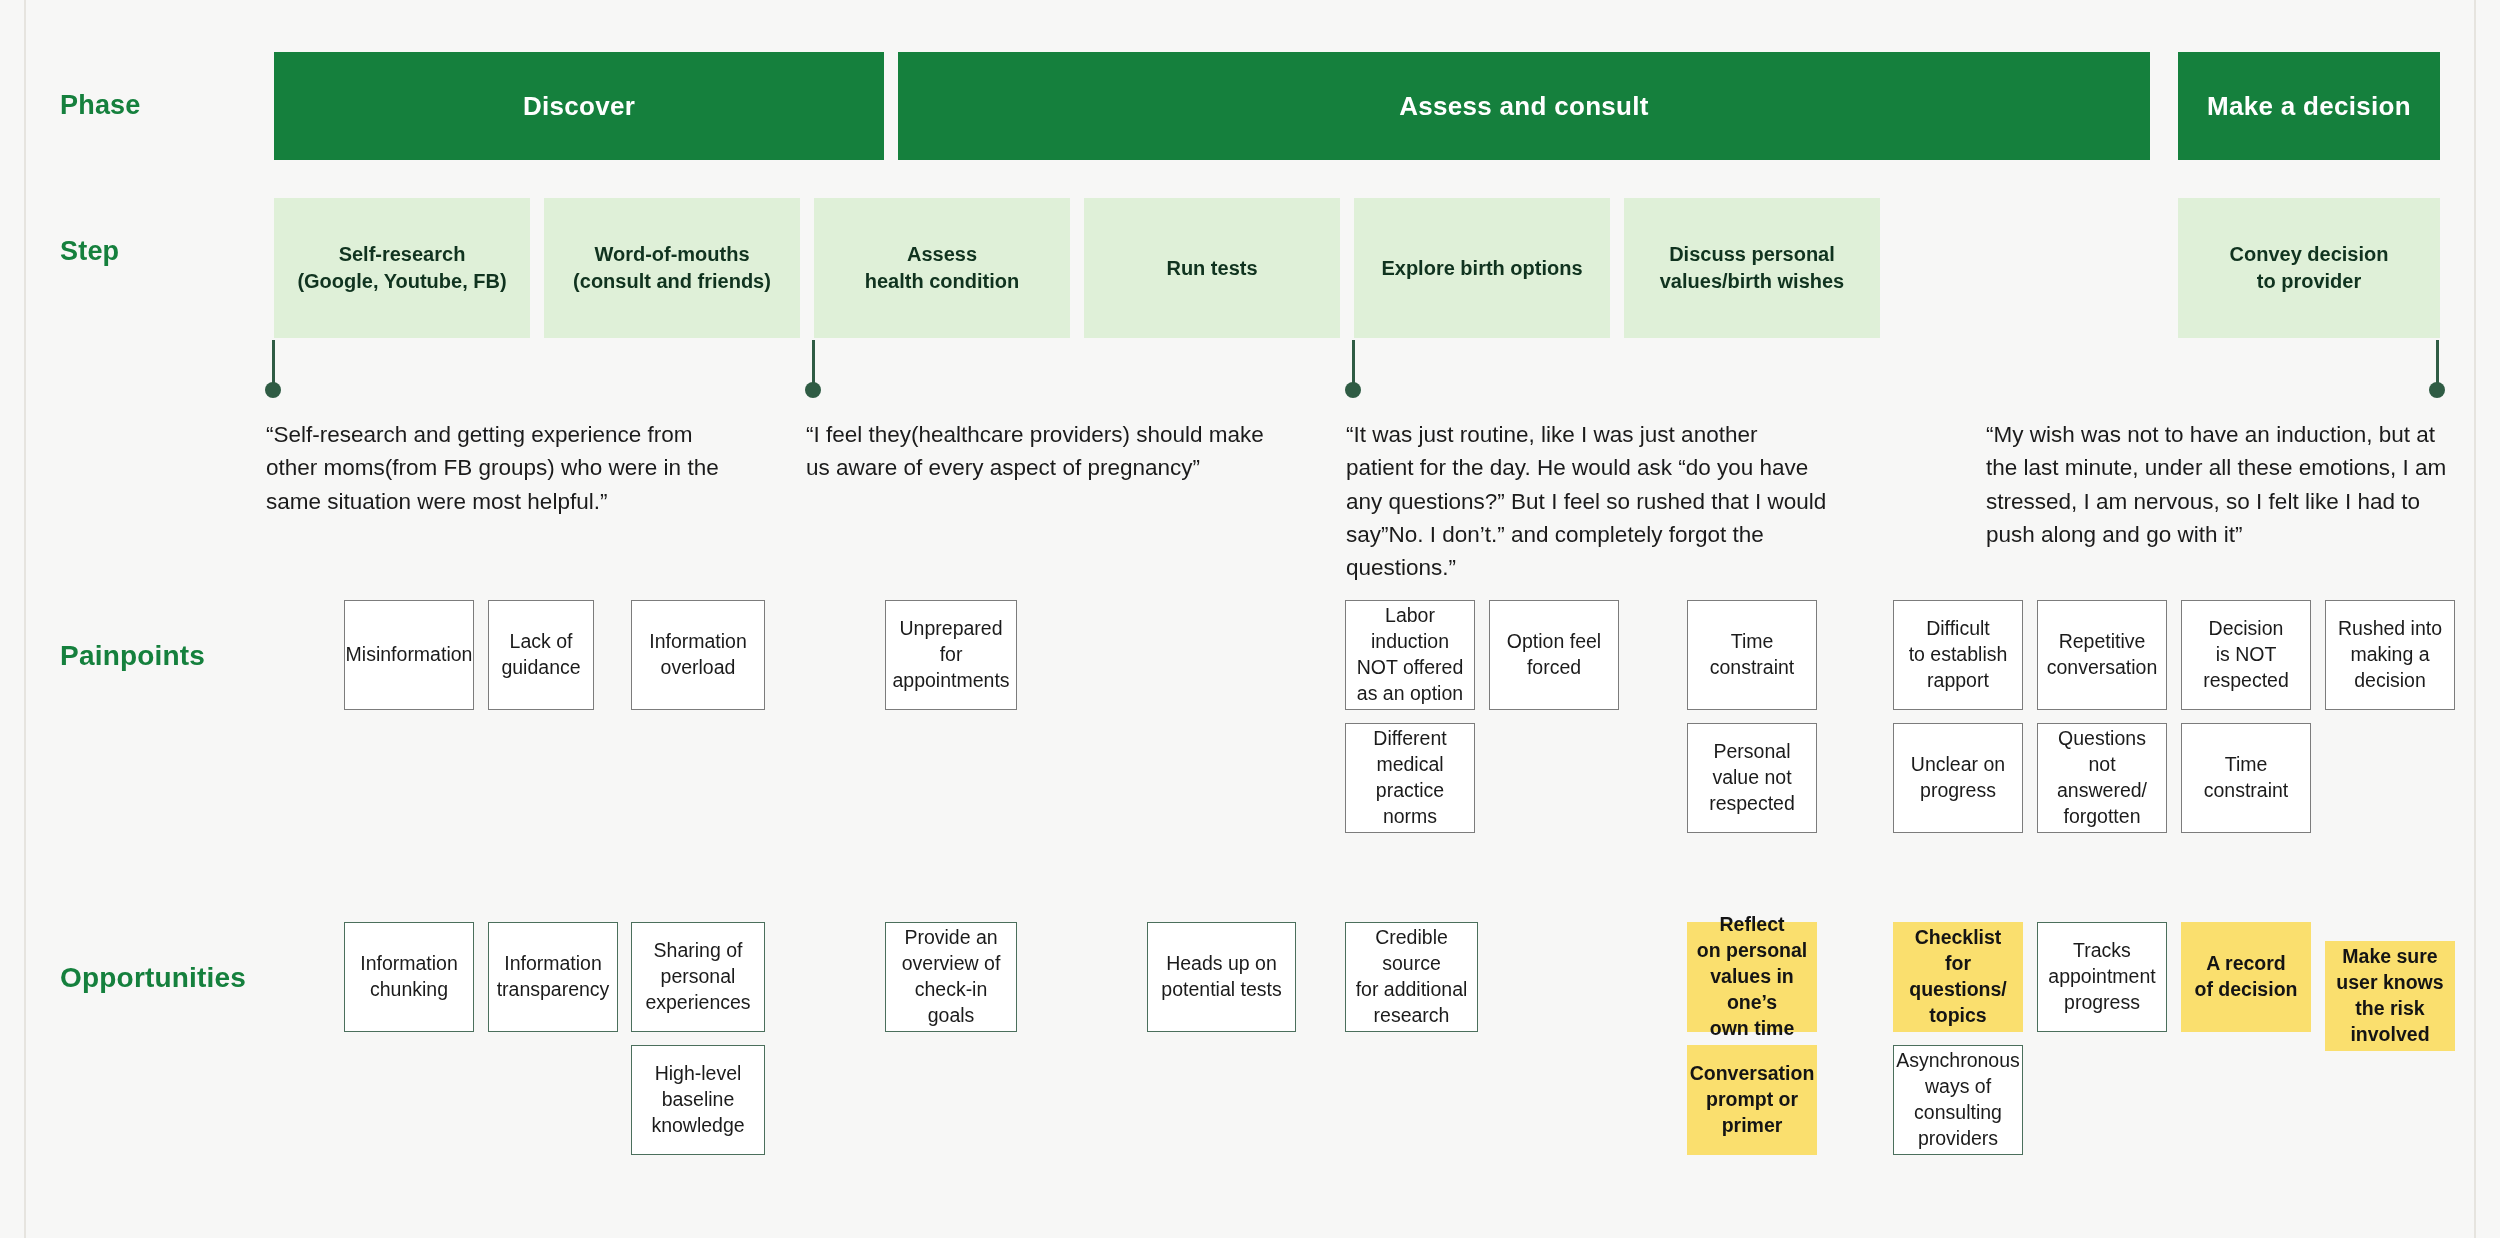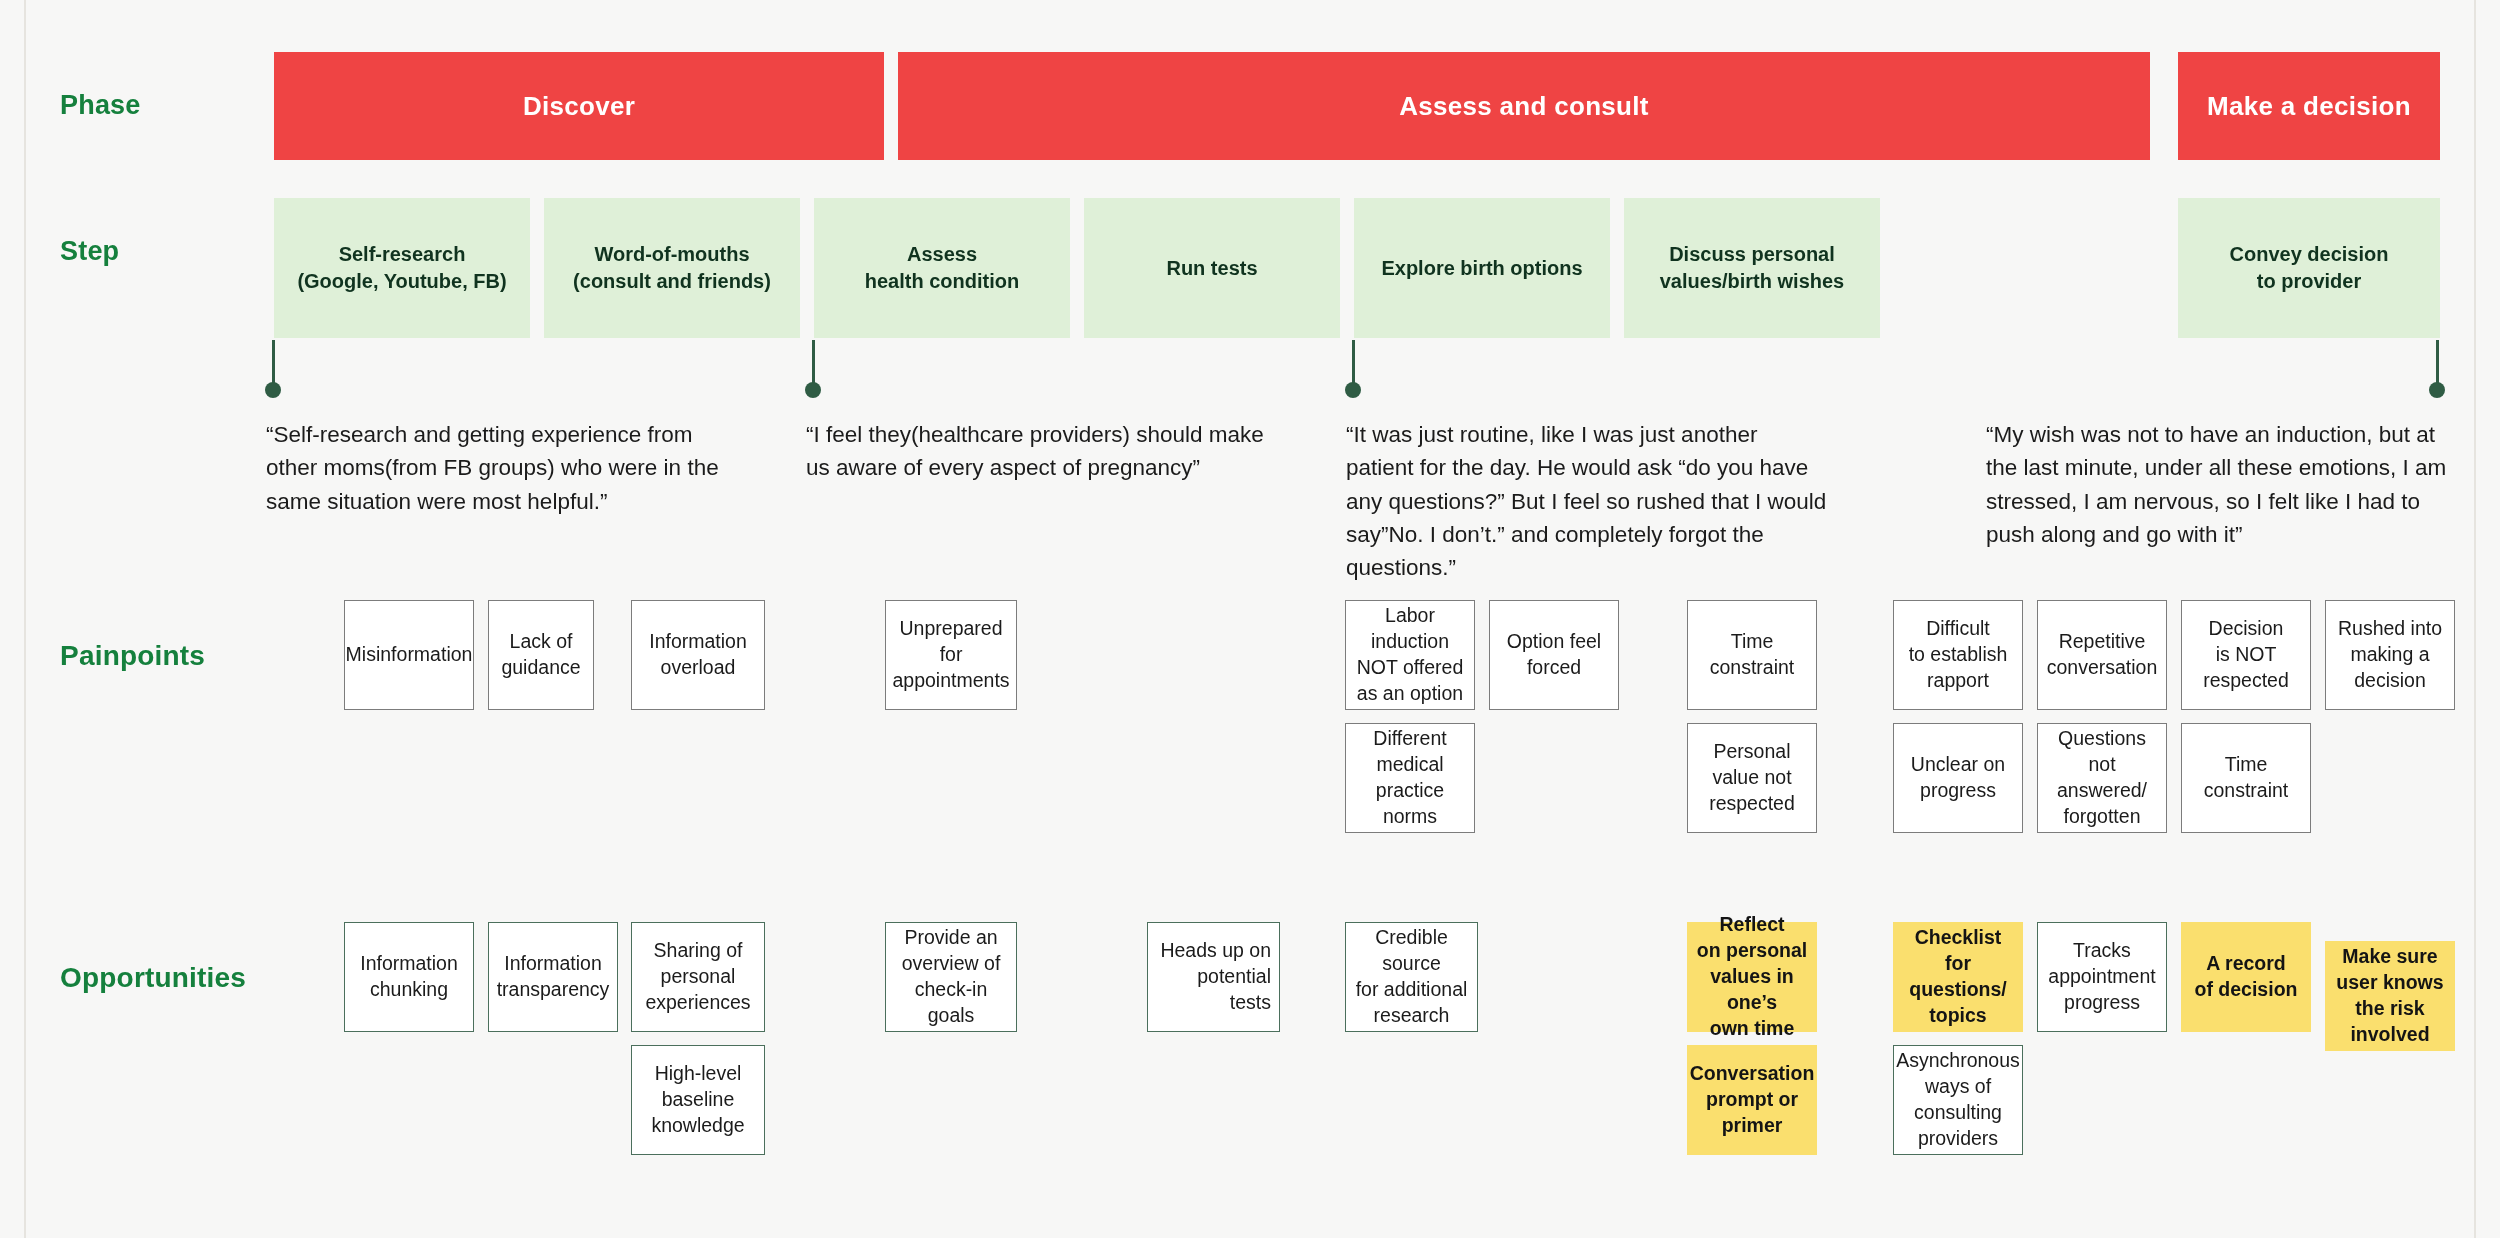--- a/index.html
+++ b/index.html
@@ -32,21 +32,21 @@
   }
   #label-phase        { left: 60px;  top: 90px;   font-size: 27px; }
   #label-step         { left: 60px;  top: 236px;  font-size: 27px; }
   #label-painpoints   { left: 60px;  top: 640px;  font-size: 28px; }
   #label-opportunities{ left: 60px;  top: 962px;  font-size: 28px; }
 
   
   .phase-bar {
     position: absolute;
     top: 52px; height: 108px;
-    background: #ef4444;
+    background: #15803d;
     display: flex; align-items: center; justify-content: center;
     color: #ffffff;
     font-size: 26px; font-weight: 700;
     letter-spacing: .3px;
   }
 
   
   .step-card {
     position: absolute;
     top: 198px; height: 140px;
@@ -215,21 +215,21 @@
   <div class="card opp" style="left:631px;top:922px;width:134px;height:110px;">Sharing of
 personal
 experiences</div>
   <div class="card opp" style="left:631px;top:1045px;width:134px;height:110px;">High-level
 baseline
 knowledge</div>
   <div class="card opp" style="left:885px;top:922px;width:132px;height:110px;">Provide an
 overview of
 check-in goals</div>
 
-  <div class="card opp" style="left:1147px;top:922px;width:133px;height:110px;text-align:right;">Heads up on
+  <div class="card opp" style="left:1147px;top:922px;width:149px;height:110px;">Heads up on
 potential tests</div>
   <div class="card opp" style="left:1345px;top:922px;width:133px;height:110px;">Credible source
 for additional
 research</div>
 
   <div class="card opp highlight" style="left:1687px;top:922px;width:130px;height:110px;">Reflect
 on personal
 values in one’s
 own time</div>
   <div class="card opp highlight" style="left:1687px;top:1045px;width:130px;height:110px;">Conversation

